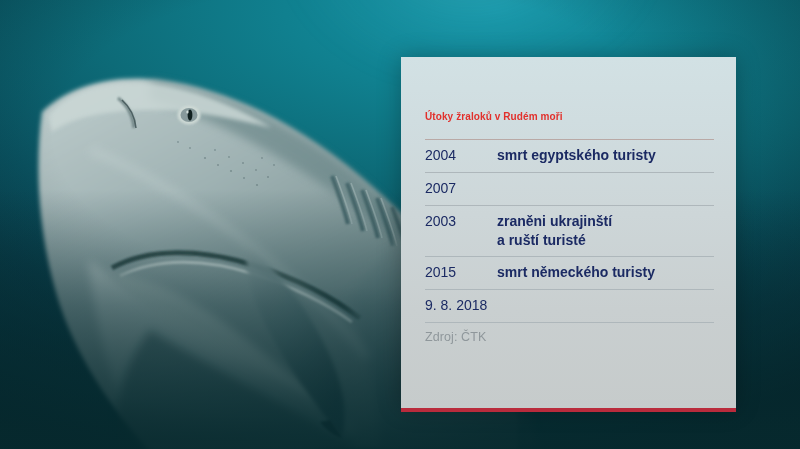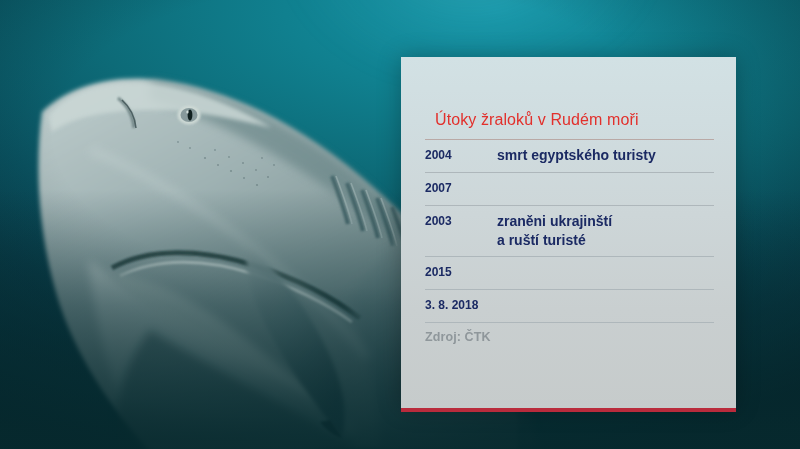--- a/index.html
+++ b/index.html
@@ -68,69 +68,68 @@
   }
   .panel-inner {
     position: absolute;
     left: 24px;
     right: 22px;
     top: 0;
     bottom: 0;
   }
   .panel-title {
     color: #e2302c;
-    font-size: 16px;
-    font-weight: normal;
+    font-size: 10px;
+    font-weight: bold;
     letter-spacing: 0.1px;
     position: absolute;
     top: 54px;
     left: 0;
     white-space: nowrap;
-    margin-left: 10px;
   }
 
   .table {
     position: absolute;
     top: 82px;
     left: 0;
     right: 0;
   }
   .row {
     display: flex;
     align-items: flex-start;
     border-top: 1px solid #aeb7bb;
     padding: 6px 0 6px 0;
     min-height: 20px;
   }
   .row.first { border-top: 1px solid #b9a9a6; }
   .row-year {
     color: #1b2a63;
-    font-size: 12px;
-    font-weight: bold;
+    font-size: 14px;
+    font-weight: normal;
     white-space: nowrap;
     flex: 0 0 auto;
     min-width: 72px;
     line-height: 19px;
   }
   .row-desc {
     color: #1b2a63;
     font-size: 14px;
     font-weight: bold;
     flex: 1 1 auto;
     line-height: 19px;
   }
   .row-desc .line2 { display: block; }
 
   .source-sep {
     border-top: 1px solid #aeb7bb;
   }
   .source {
     color: #8f979b;
     font-size: 12.5px;
-    font-weight: bold;
+    font-weight: normal;
     padding-top: 7px;
     letter-spacing: 0.1px;
   }
 </style>
 </head>
 <body>
 
 <div id="screen">
 
   <div class="bg-base"></div>
@@ -267,24 +266,25 @@
         <div class="row">
           <span class="row-year">2003</span>
           <span class="row-desc">
             <span>zraněni ukrajinští</span>
             <span class="line2">a ruští turisté</span>
           </span>
         </div>
 
         <div class="row">
           <span class="row-year">2015</span>
-        </div>
-
-        <div class="row">
-          <span class="row-year">3. 8. 2018</span>
+          <span class="row-desc">smrt německého turisty</span>
+        </div>
+
+        <div class="row">
+          <span class="row-year">9. 8. 2018</span>
         </div>
 
         <div class="source-sep">
           <div class="source">Zdroj: ČTK</div>
         </div>
 
       </div>
     </div>
     <div class="panel-accent"></div>
   </div>

